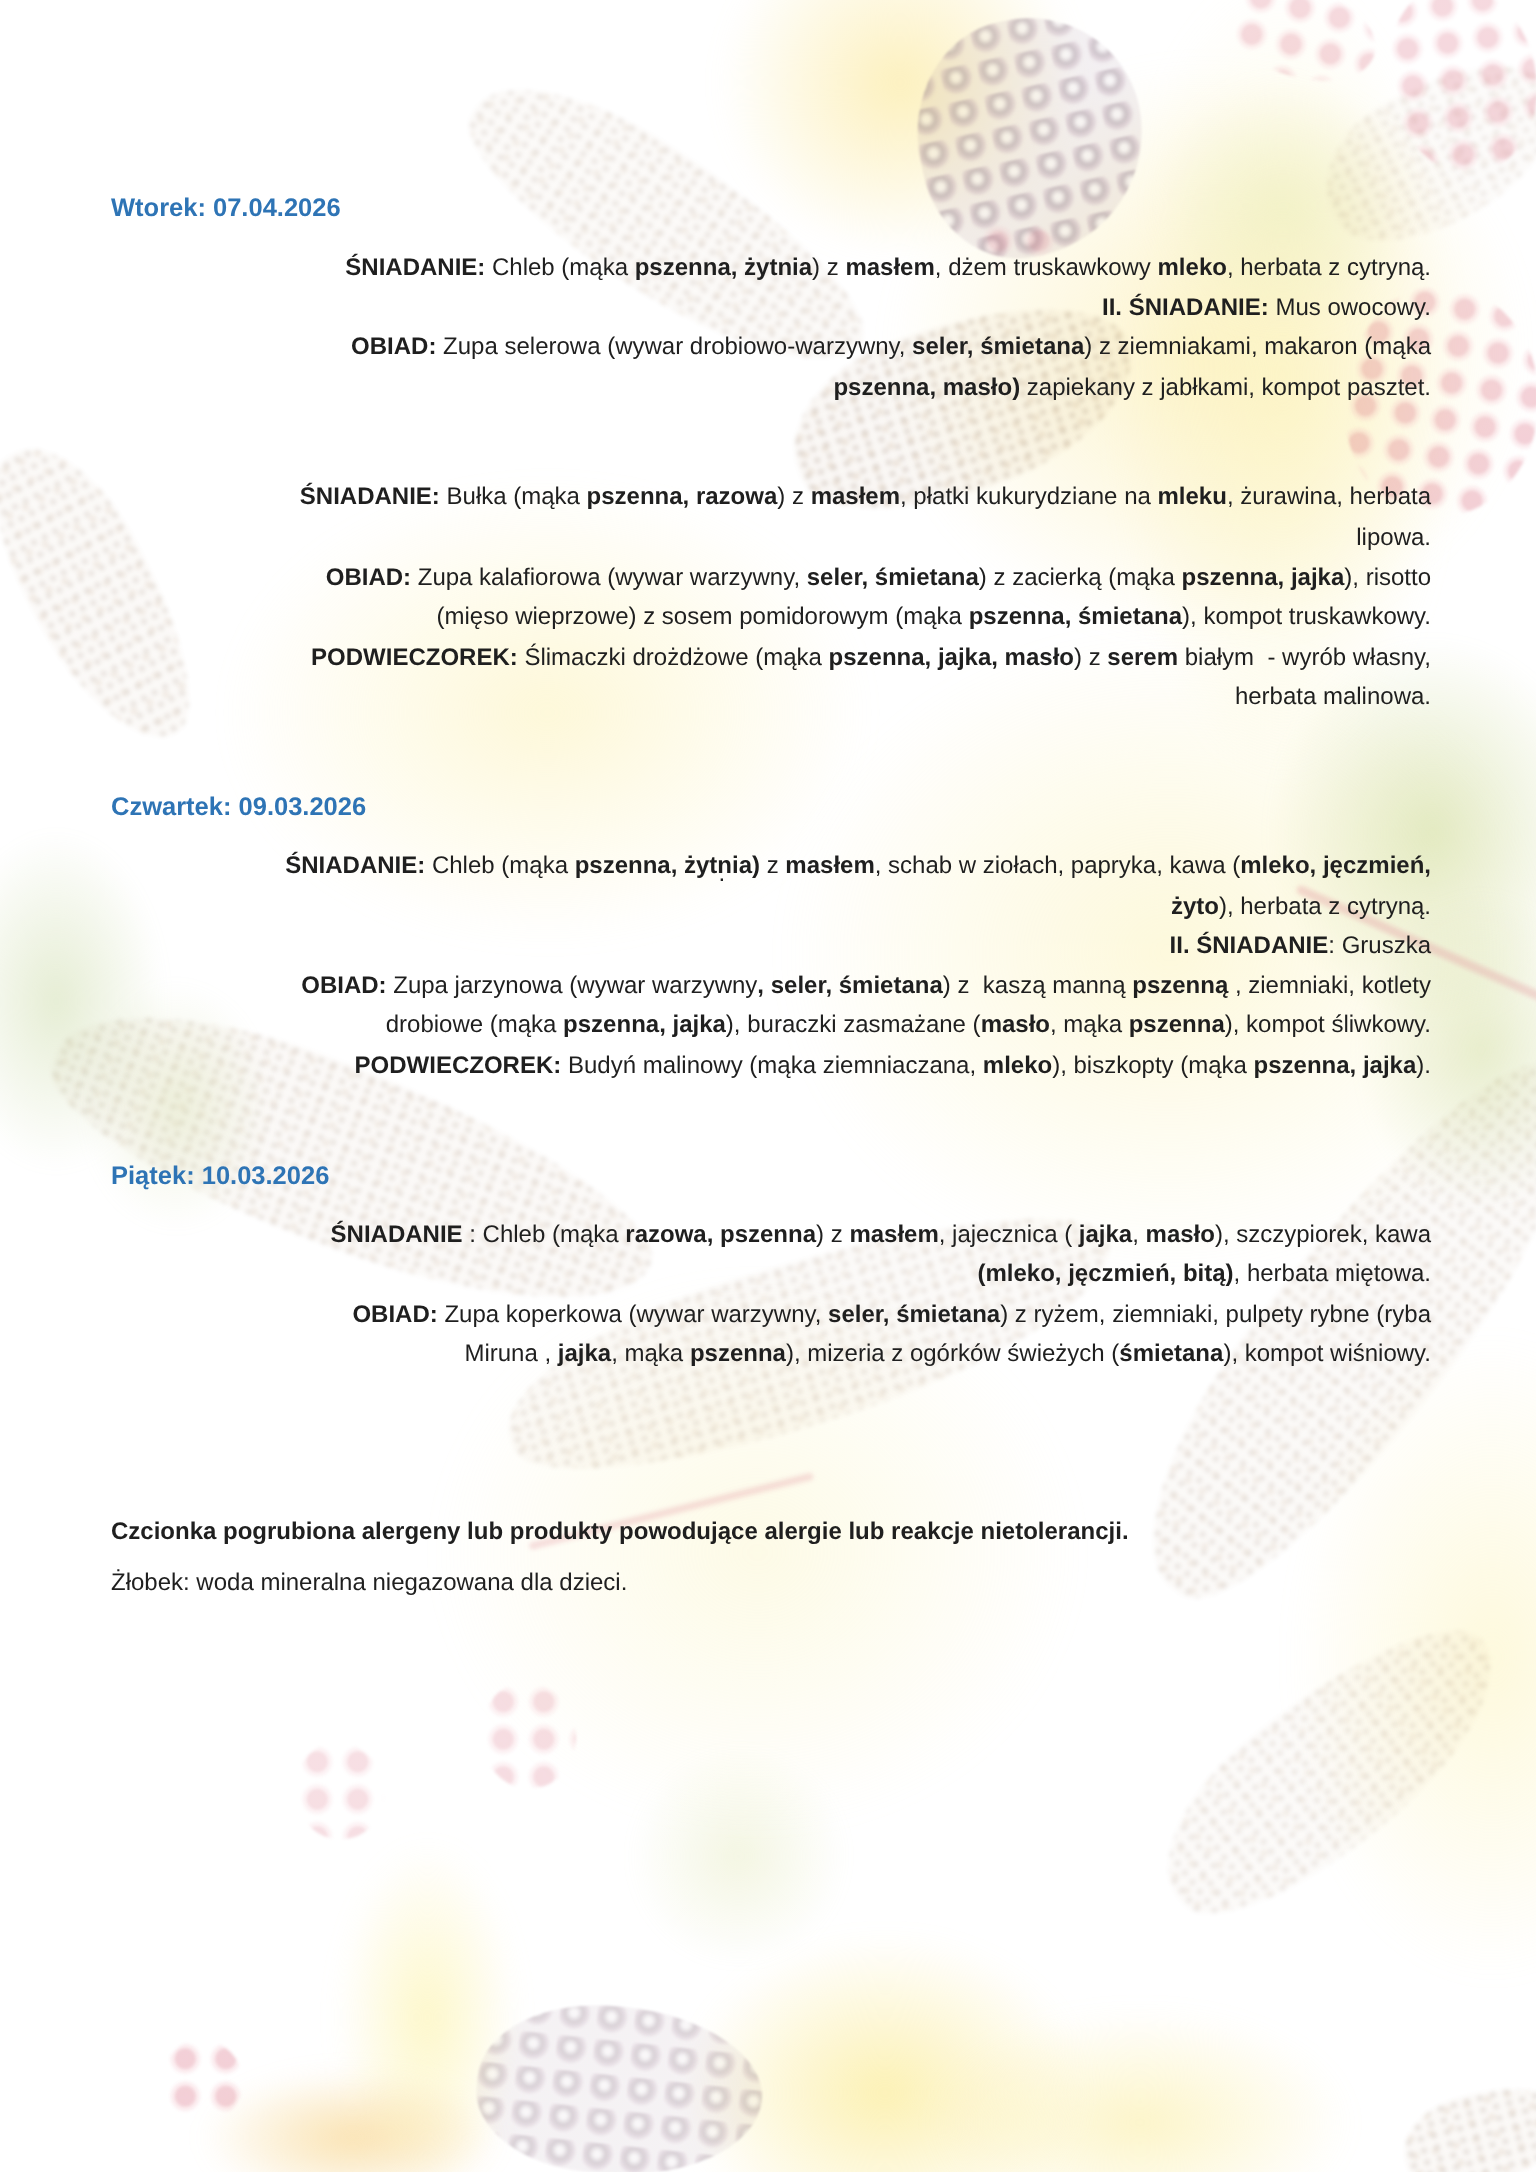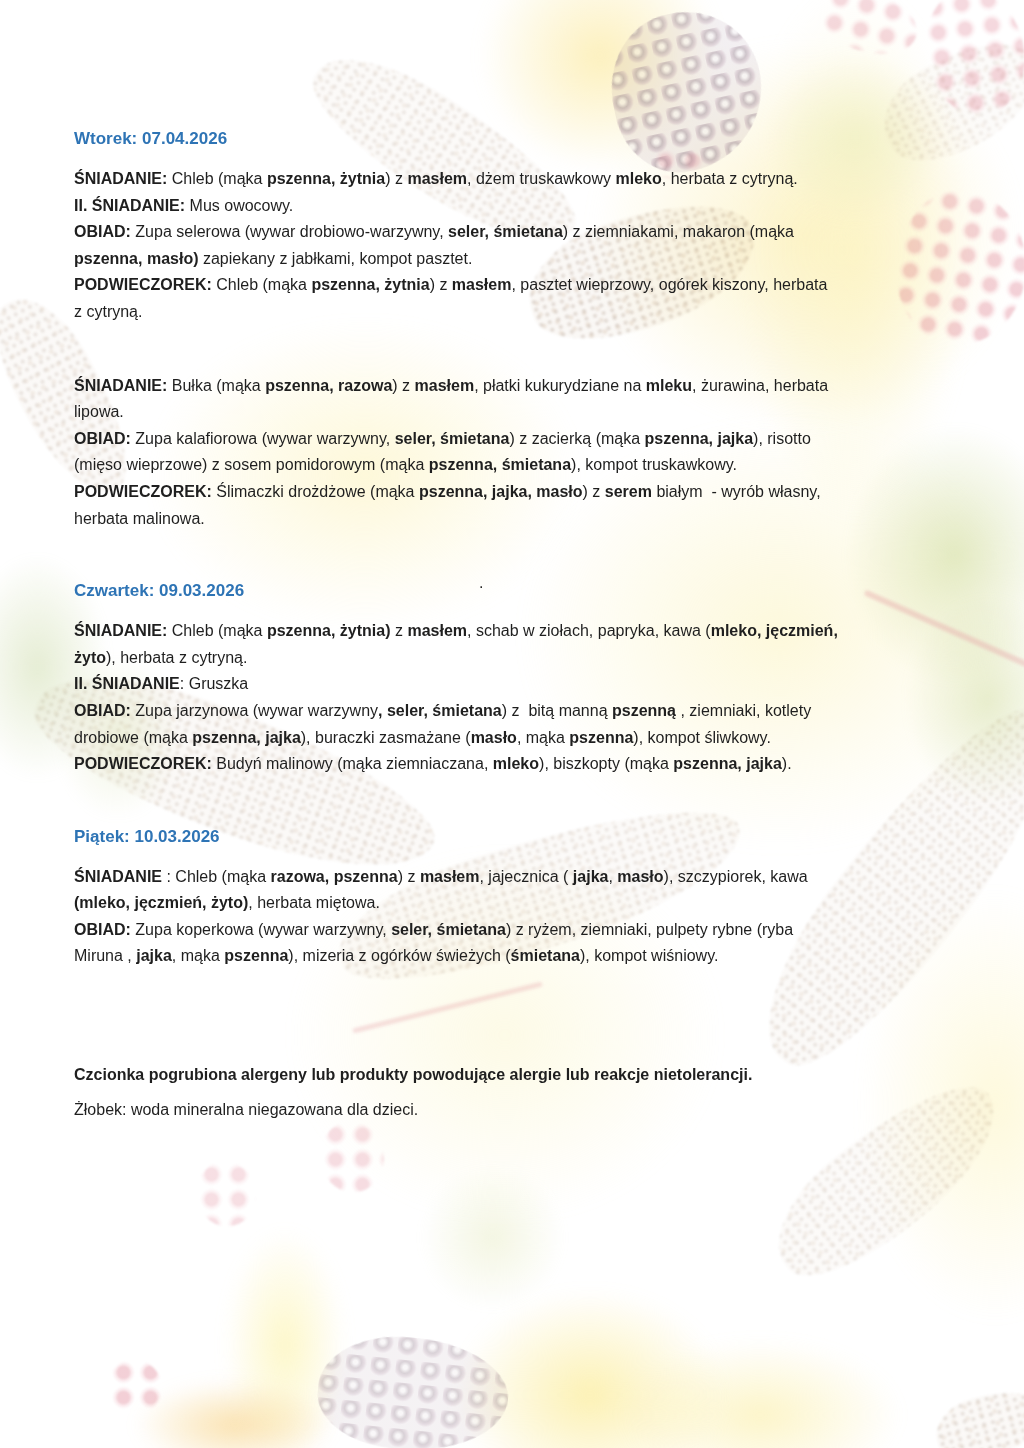--- a/index.html
+++ b/index.html
@@ -45,20 +45,21 @@
   }
   .day{margin:0 0 47px 0}
   .day-title{
     font-size:17px;line-height:24px;font-weight:700;
     color:var(--heading-color,#2E74B5);
     margin:0 0 15px 0;
   }
   .meal{
     margin:0;font-size:16px;line-height:26.6px;
     white-space:pre-wrap;
+    text-align:right;
   }
   .meal b{font-weight:700}
   .stray-period{
     position:absolute;left:479px;top:570px;
     font-size:16px;line-height:26.6px;z-index:1;
   }
   .footer{margin-top:92px}
   .footer-bold{margin:0;font-size:16px;line-height:26.6px;font-weight:700}
   .footer-note{margin:8px 0 0 0;font-size:16px;line-height:26.6px}
 </style>
@@ -115,53 +116,51 @@
 
 <main class="page">
   <div>
   <section class="day">
     <h2 class="day-title">Wtorek: 07.04.2026</h2>
     <div>
           <p class="meal"><b>ŚNIADANIE:</b><span> Chleb (mąka </span><b>pszenna, żytnia</b><span>) z </span><b>masłem</b><span>, dżem truskawkowy </span><b>mleko</b><span>, herbata z cytryną.</span></p>
           <p class="meal"><b>II. ŚNIADANIE:</b><span> Mus owocowy.</span></p>
           <p class="meal"><b>OBIAD:</b><span> Zupa selerowa (wywar drobiowo-warzywny, </span><b>seler, śmietana</b><span>) z ziemniakami, makaron (mąka
 </span><b>pszenna, masło)</b><span> zapiekany z jabłkami, kompot pasztet.</span></p>
-          <p class="meal"><b>PODWIECZOREK:</b><span> Chleb (mąka </span><b>pszenna, żytnia</b><span>) z </span><b>masłem</b><span>, pasztet wieprzowy, ogórek kiszony, herbata
-z cytryną.</span></p>
         </div>
   </section>
 
   <section class="day">
     <div>
           <p class="meal"><b>ŚNIADANIE:</b><span> Bułka (mąka </span><b>pszenna, razowa</b><span>) z </span><b>masłem</b><span>, płatki kukurydziane na </span><b>mleku</b><span>, żurawina, herbata
 lipowa.</span></p>
           <p class="meal"><b>OBIAD:</b><span> Zupa kalafiorowa (wywar warzywny, </span><b>seler, śmietana</b><span>) z zacierką (mąka </span><b>pszenna, jajka</b><span>), risotto
 (mięso wieprzowe) z sosem pomidorowym (mąka </span><b>pszenna, śmietana</b><span>), kompot truskawkowy.</span></p>
           <p class="meal"><b>PODWIECZOREK:</b><span> Ślimaczki drożdżowe (mąka </span><b>pszenna, jajka, masło</b><span>) z </span><b>serem</b><span> białym  - wyrób własny,
 herbata malinowa.</span></p>
         </div>
   </section>
 
   <section class="day">
     <h2 class="day-title">Czwartek: 09.03.2026</h2>
     <div>
           <p class="meal"><b>ŚNIADANIE:</b><span> Chleb (mąka </span><b>pszenna, żytnia)</b><span> z </span><b>masłem</b><span>, schab w ziołach, papryka, kawa (</span><b>mleko, jęczmień,
 żyto</b><span>), herbata z cytryną.</span></p>
           <p class="meal"><b>II. ŚNIADANIE</b><span>: Gruszka</span></p>
-          <p class="meal"><b>OBIAD:</b><span> Zupa jarzynowa (wywar warzywny</span><b>, seler, śmietana</b><span>) z  bitą manną </span><b>pszenną</b><span> , ziemniaki, kotlety
+          <p class="meal"><b>OBIAD:</b><span> Zupa jarzynowa (wywar warzywny</span><b>, seler, śmietana</b><span>) z  kaszą manną </span><b>pszenną</b><span> , ziemniaki, kotlety
 drobiowe (mąka </span><b>pszenna, jajka</b><span>), buraczki zasmażane (</span><b>masło</b><span>, mąka </span><b>pszenna</b><span>), kompot śliwkowy.</span></p>
           <p class="meal"><b>PODWIECZOREK:</b><span> Budyń malinowy (mąka ziemniaczana, </span><b>mleko</b><span>), biszkopty (mąka </span><b>pszenna, jajka</b><span>).</span></p>
         </div>
   </section>
 
   <section class="day">
     <h2 class="day-title">Piątek: 10.03.2026</h2>
     <div>
           <p class="meal"><b>ŚNIADANIE</b><span> : Chleb (mąka </span><b>razowa, pszenna</b><span>) z </span><b>masłem</b><span>, jajecznica ( </span><b>jajka</b><span>, </span><b>masło</b><span>), szczypiorek, kawa
-</span><b>(mleko, jęczmień, żyto)</b><span>, herbata miętowa.</span></p>
+</span><b>(mleko, jęczmień, bitą)</b><span>, herbata miętowa.</span></p>
           <p class="meal"><b>OBIAD:</b><span> Zupa koperkowa (wywar warzywny, </span><b>seler, śmietana</b><span>) z ryżem, ziemniaki, pulpety rybne (ryba
 Miruna , </span><b>jajka</b><span>, mąka </span><b>pszenna</b><span>), mizeria z ogórków świeżych (</span><b>śmietana</b><span>), kompot wiśniowy.</span></p>
         </div>
   </section>
 </div>
 
   <footer class="footer">
     <p class="footer-bold">Czcionka pogrubiona alergeny lub produkty powodujące alergie lub reakcje nietolerancji.</p>
     <p class="footer-note">Żłobek: woda mineralna niegazowana dla dzieci.</p>
   </footer>

